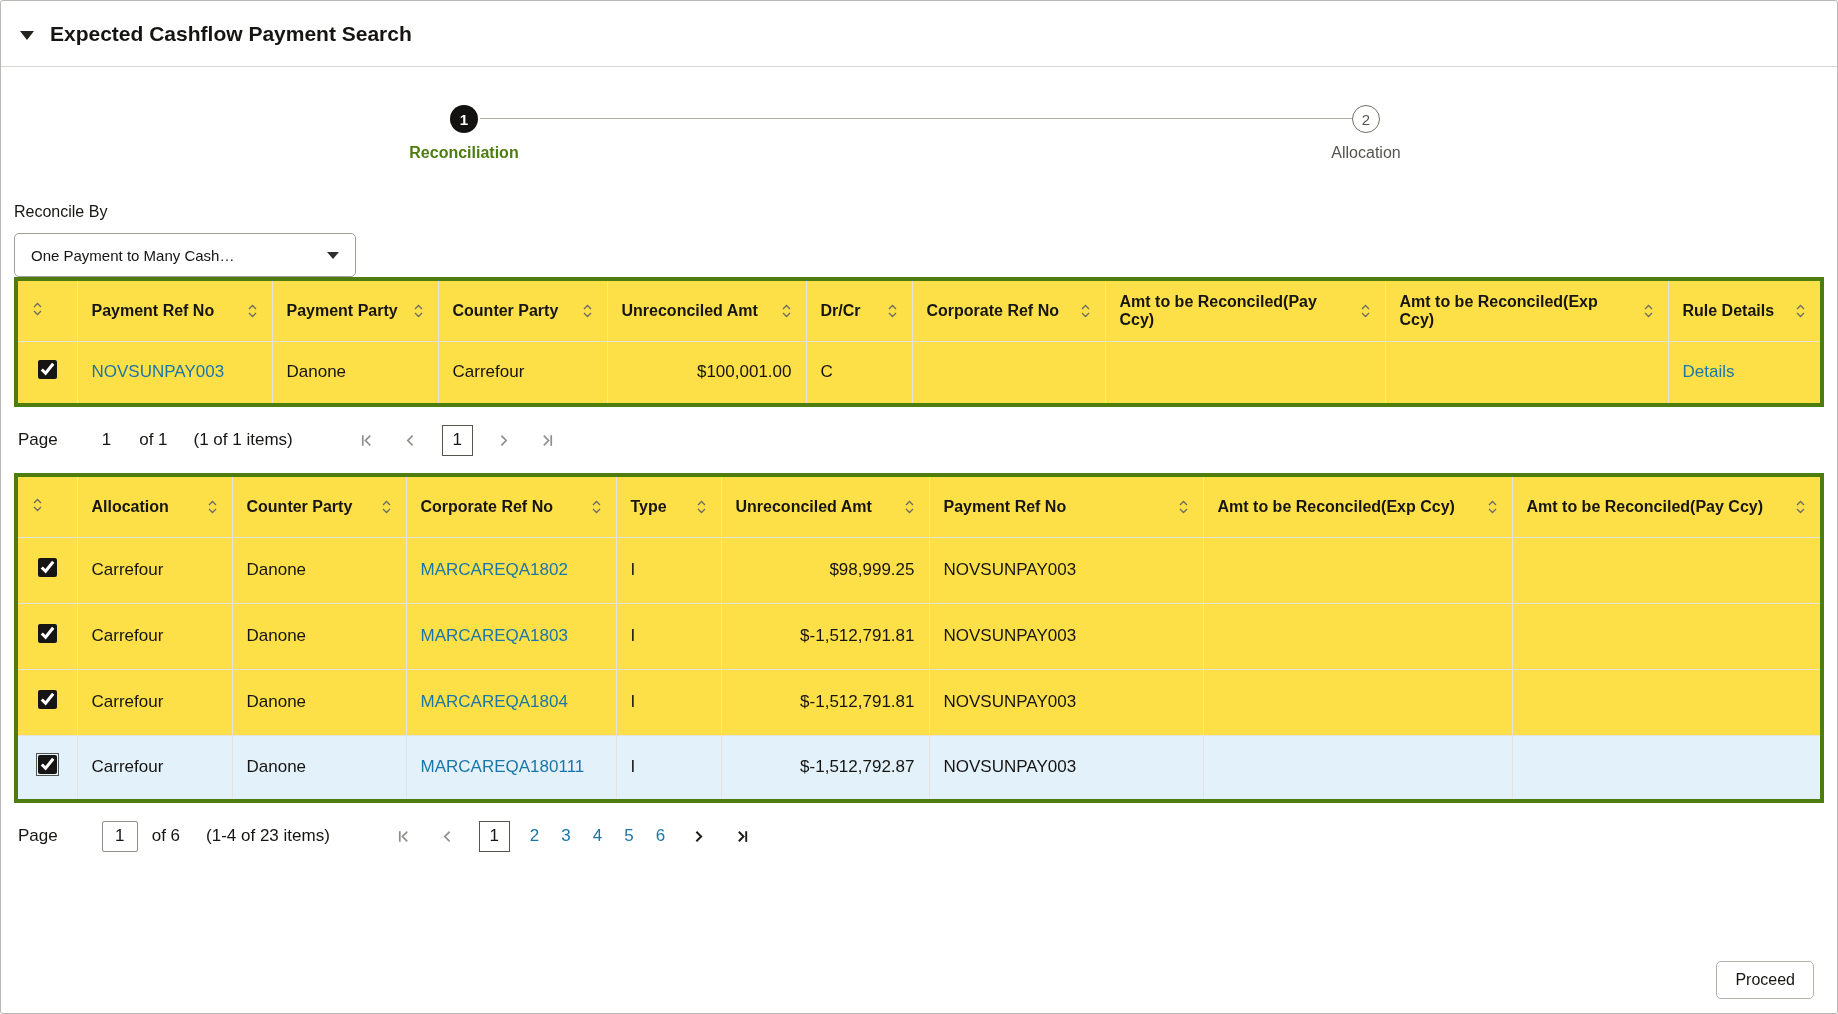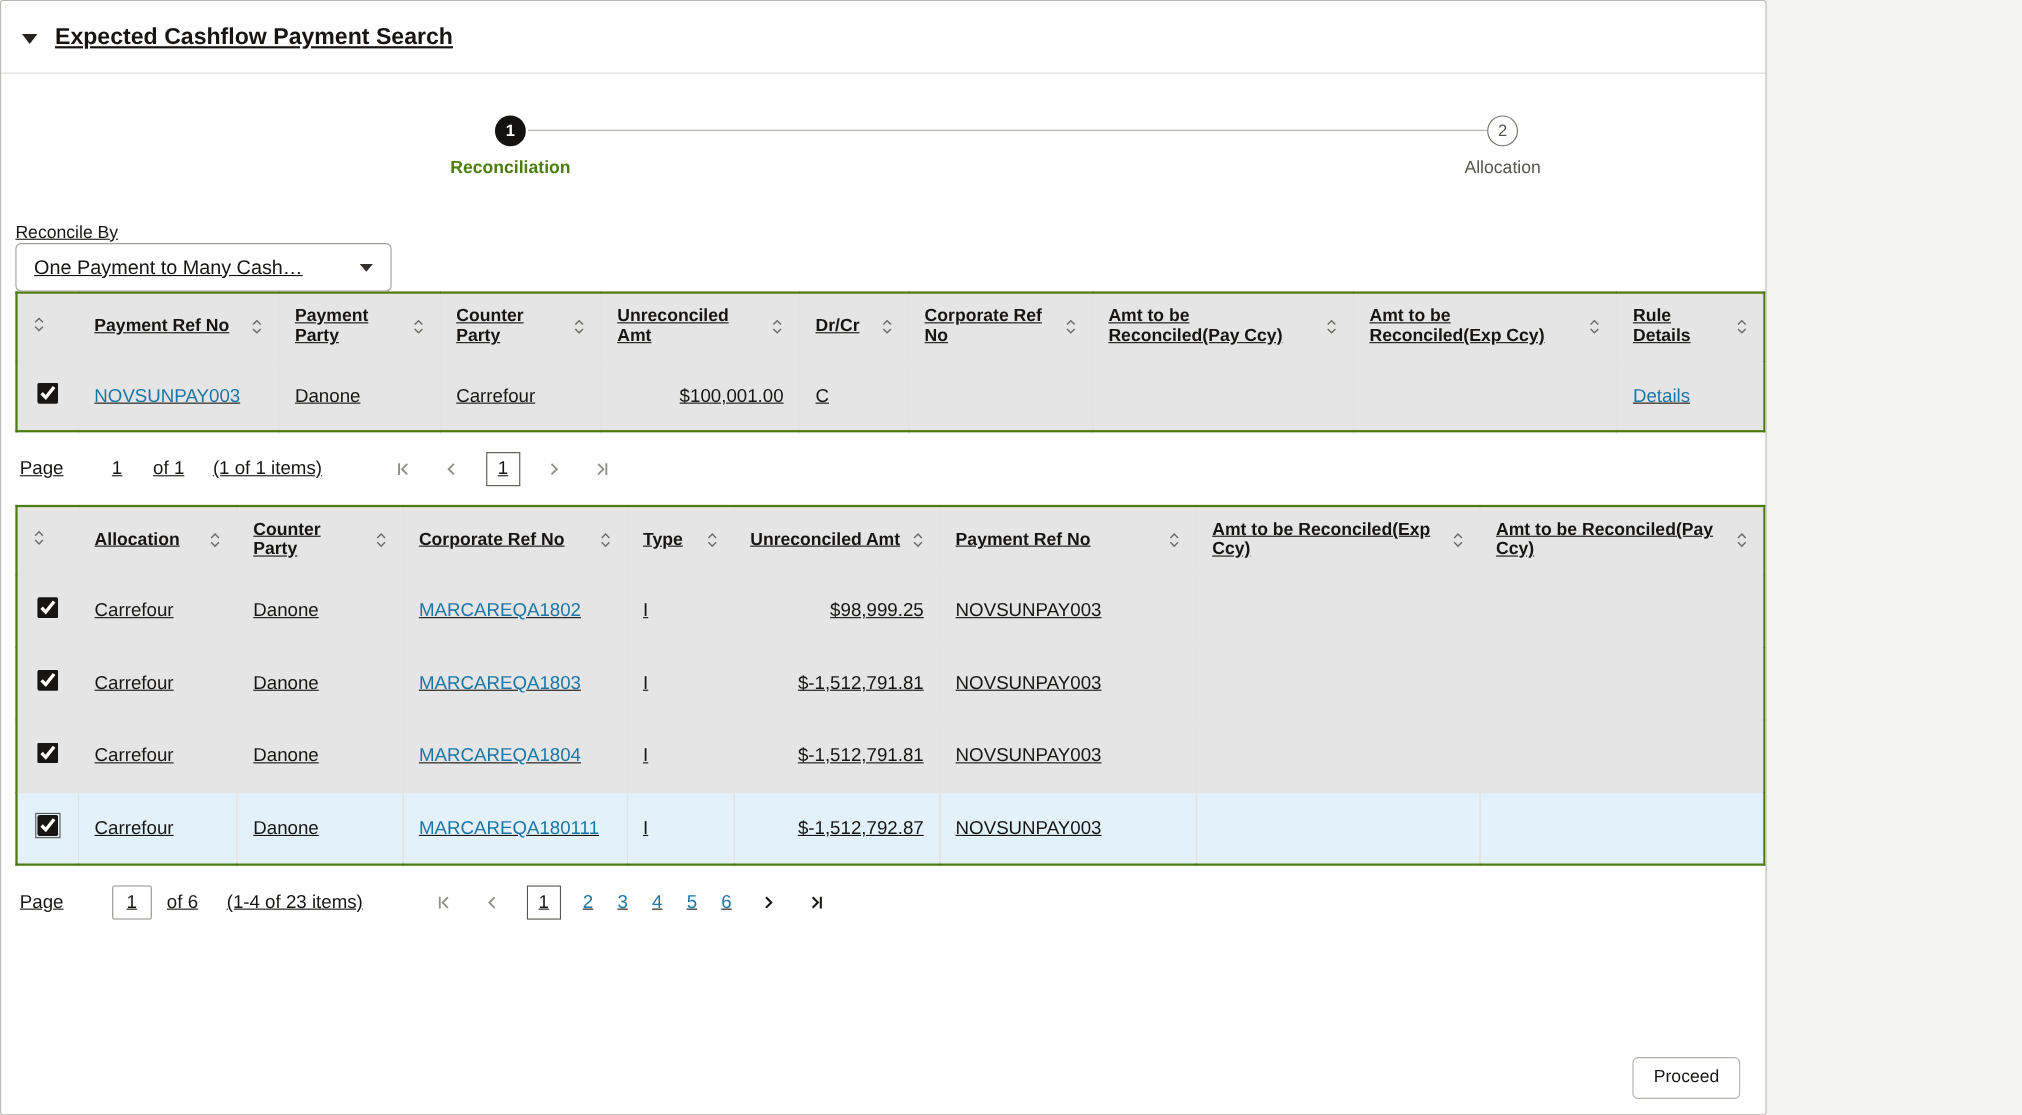--- a/index.html
+++ b/index.html
@@ -1,45 +1,45 @@
 <!DOCTYPE html>
 <html><head>
 <meta charset="utf-8">
 <style>
   * { box-sizing: border-box; }
   html,body { margin:0; padding:0; background:#f4f4f2; }
   body { font-family:"Liberation Sans", sans-serif; color:#161513; }
   .page {
-    position:relative; width:1606px; height:1014px; background:#fff;
-    border:1px solid #b9b8b4; border-radius:3px; overflow:hidden;text-decoration:underline;
+    position:relative; width:1838px; height:1014px; background:#fff;
+    border:1px solid #b9b8b4; border-radius:3px; overflow:hidden;
   }
   
   .header { height:66px; display:flex; align-items:center; gap:16px; padding:0 19px; border-bottom:1px solid #d8d7d3; }
   .collapse-icon { width:0; height:0; border-left:7px solid transparent; border-right:7px solid transparent; border-top:9px solid #23221f; margin-top:3px; cursor:pointer; }
   .title { font-size:21px; font-weight:bold; }
   
   .stepper { position:relative; height:116px; }
   .step-line { position:absolute; left:479px; top:51px; width:872px; height:1px; background:#aeada8; }
   .step { position:absolute; top:38px; transform:translateX(-50%); display:flex; flex-direction:column; align-items:center; width:240px; cursor:pointer; }
   .step1 { left:463px; } .step2 { left:1365px; }
   .step-circle { width:28px; height:28px; border-radius:50%; display:flex; align-items:center; justify-content:center; font-size:15px; }
   .step1 .step-circle { background:#131210; color:#fff; font-weight:bold; }
   .step2 .step-circle { background:#fff; border:1.5px solid #706f69; color:#55544e; }
   .step-label { margin-top:11px; font-size:16px; }
   .step1 .step-label { font-weight:bold; color:#4d7c0f; }
   .step2 .step-label { color:#55544e;text-align:center; }
   
   .reconcile { margin:20px 16px 0 13px; }
   .field-label { font-size:16px; }
-  .dropdown { width:342px; height:44px; border:1px solid #9f9e99; border-radius:5px;
-    display:flex; align-items:center; justify-content:space-between; padding:0 16px; font-size:18px; cursor:pointer; background:#fff; }
+  .dropdown { margin-top:12px; width:342px; height:44px; border:1px solid #9f9e99; border-radius:5px;
+    display:flex; align-items:center; justify-content:space-between; padding:0 16px; font-size:15px; cursor:pointer; background:#fff; }
   .dd-arrow { width:0; height:0; border-left:6px solid transparent; border-right:6px solid transparent; border-top:7px solid #31302c; }
   
   .section-title { font-size:21px; font-weight:bold; margin:27px 0 12px 13px; }
-  table.grid { border-collapse:collapse; table-layout:fixed; margin-left:13px; border:2px solid #4d7c0f; font-size:17px; background:#e5e5e5; }
+  table.grid { border-collapse:collapse; table-layout:fixed; margin-left:13px; border:4px solid #4d7c0f; font-size:17px; background:#fde047; }
   .grid th, .grid td { border:1px solid #e4e3e0; padding:0 14px; overflow:hidden; vertical-align:middle; }
   .grid thead th { height:62px; font-size:16px; font-weight:bold; text-align:left; cursor:pointer; }
   .grid tbody td { height:64px; }
   .ec tbody td { height:66px; }
   .th-inner { display:flex; align-items:center; justify-content:space-between; gap:8px; }
   .sort-icon { flex:0 0 auto; color:#6b6a66; }
   .cb-cell { text-align:center; }
   input[type=checkbox] { width:19px; height:19px; accent-color:#161513; margin:0; cursor:pointer; }
   .num { text-align:right; }
   .link { color:#1b76a8; text-decoration:none; cursor:pointer; }

